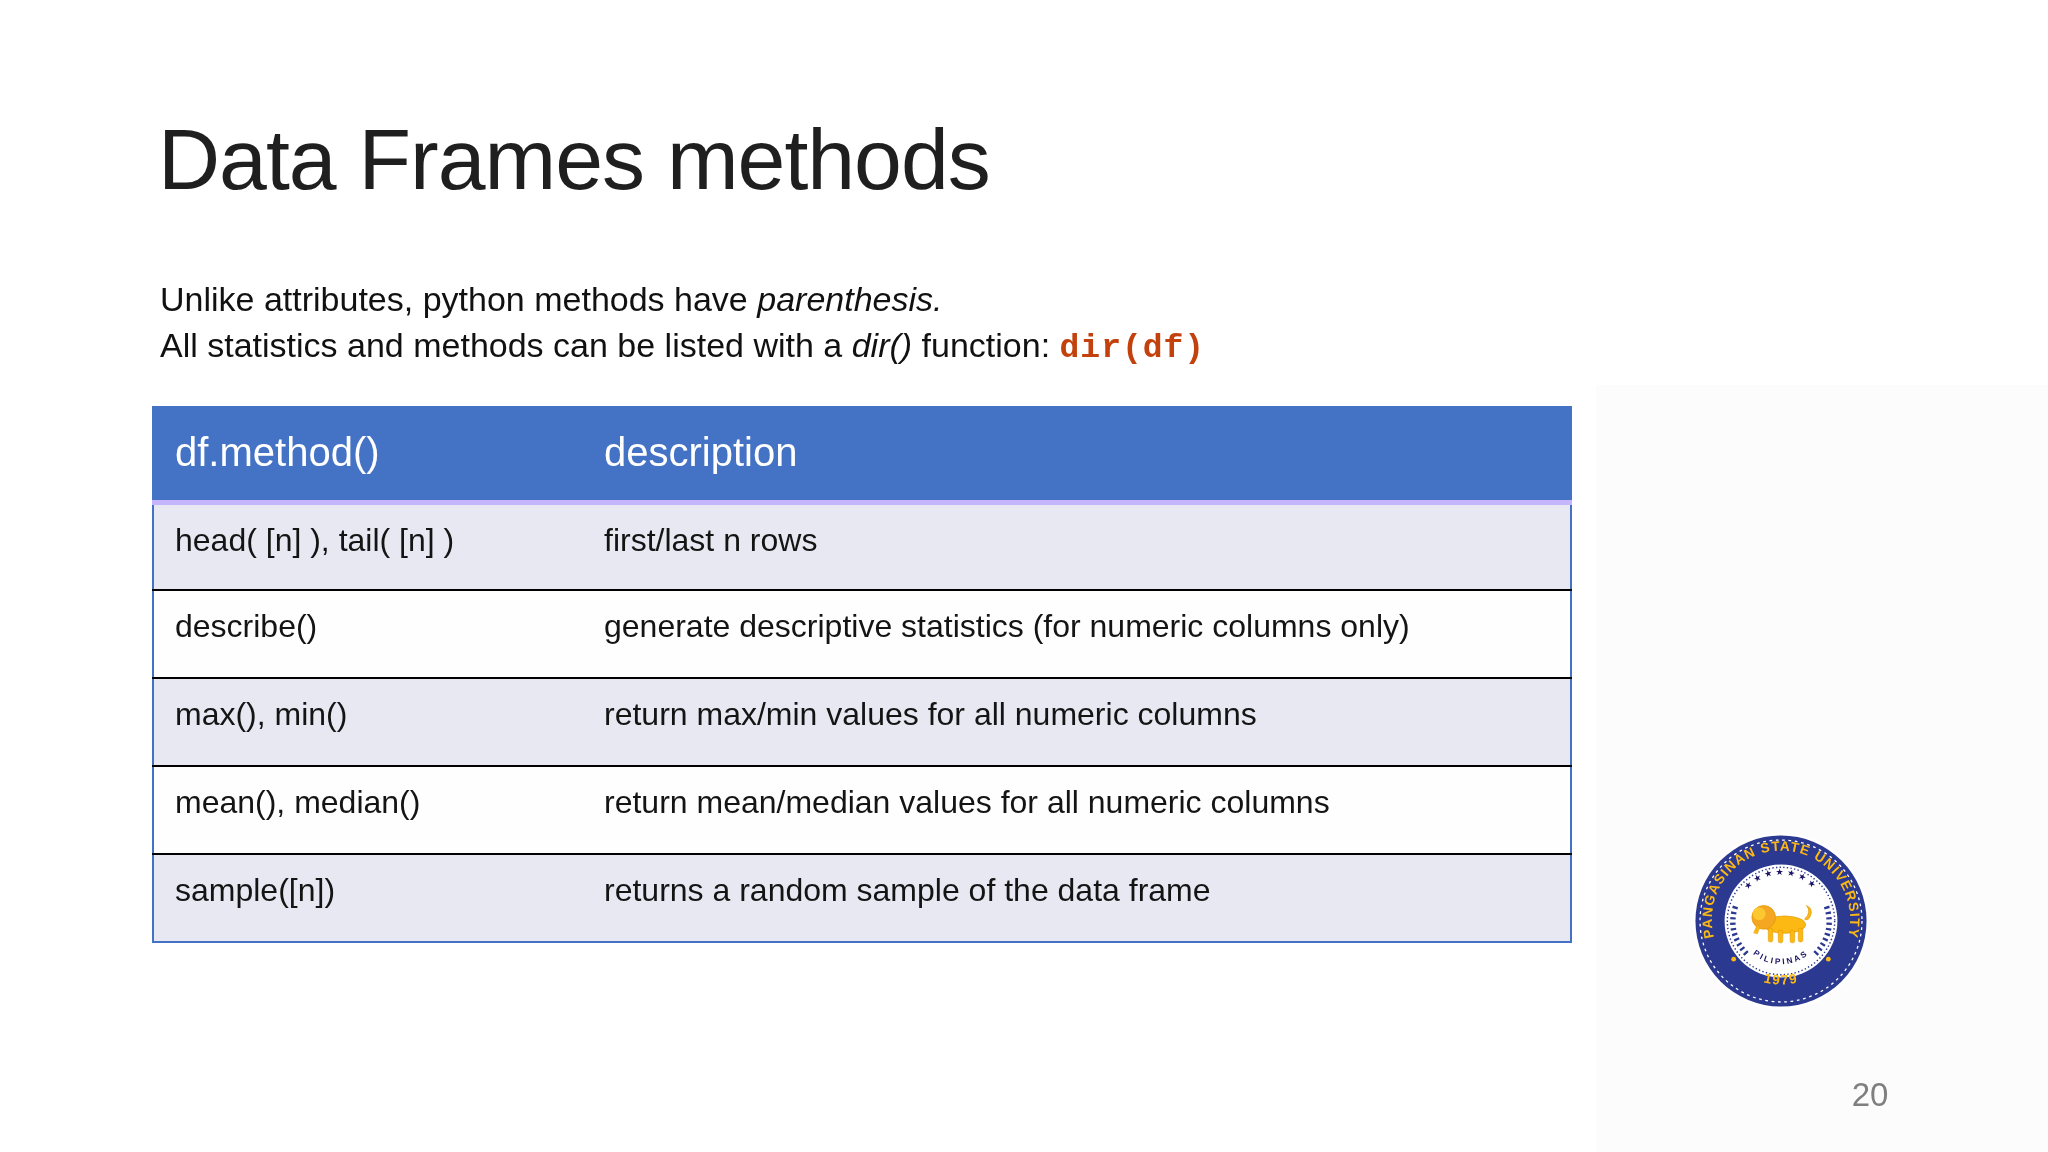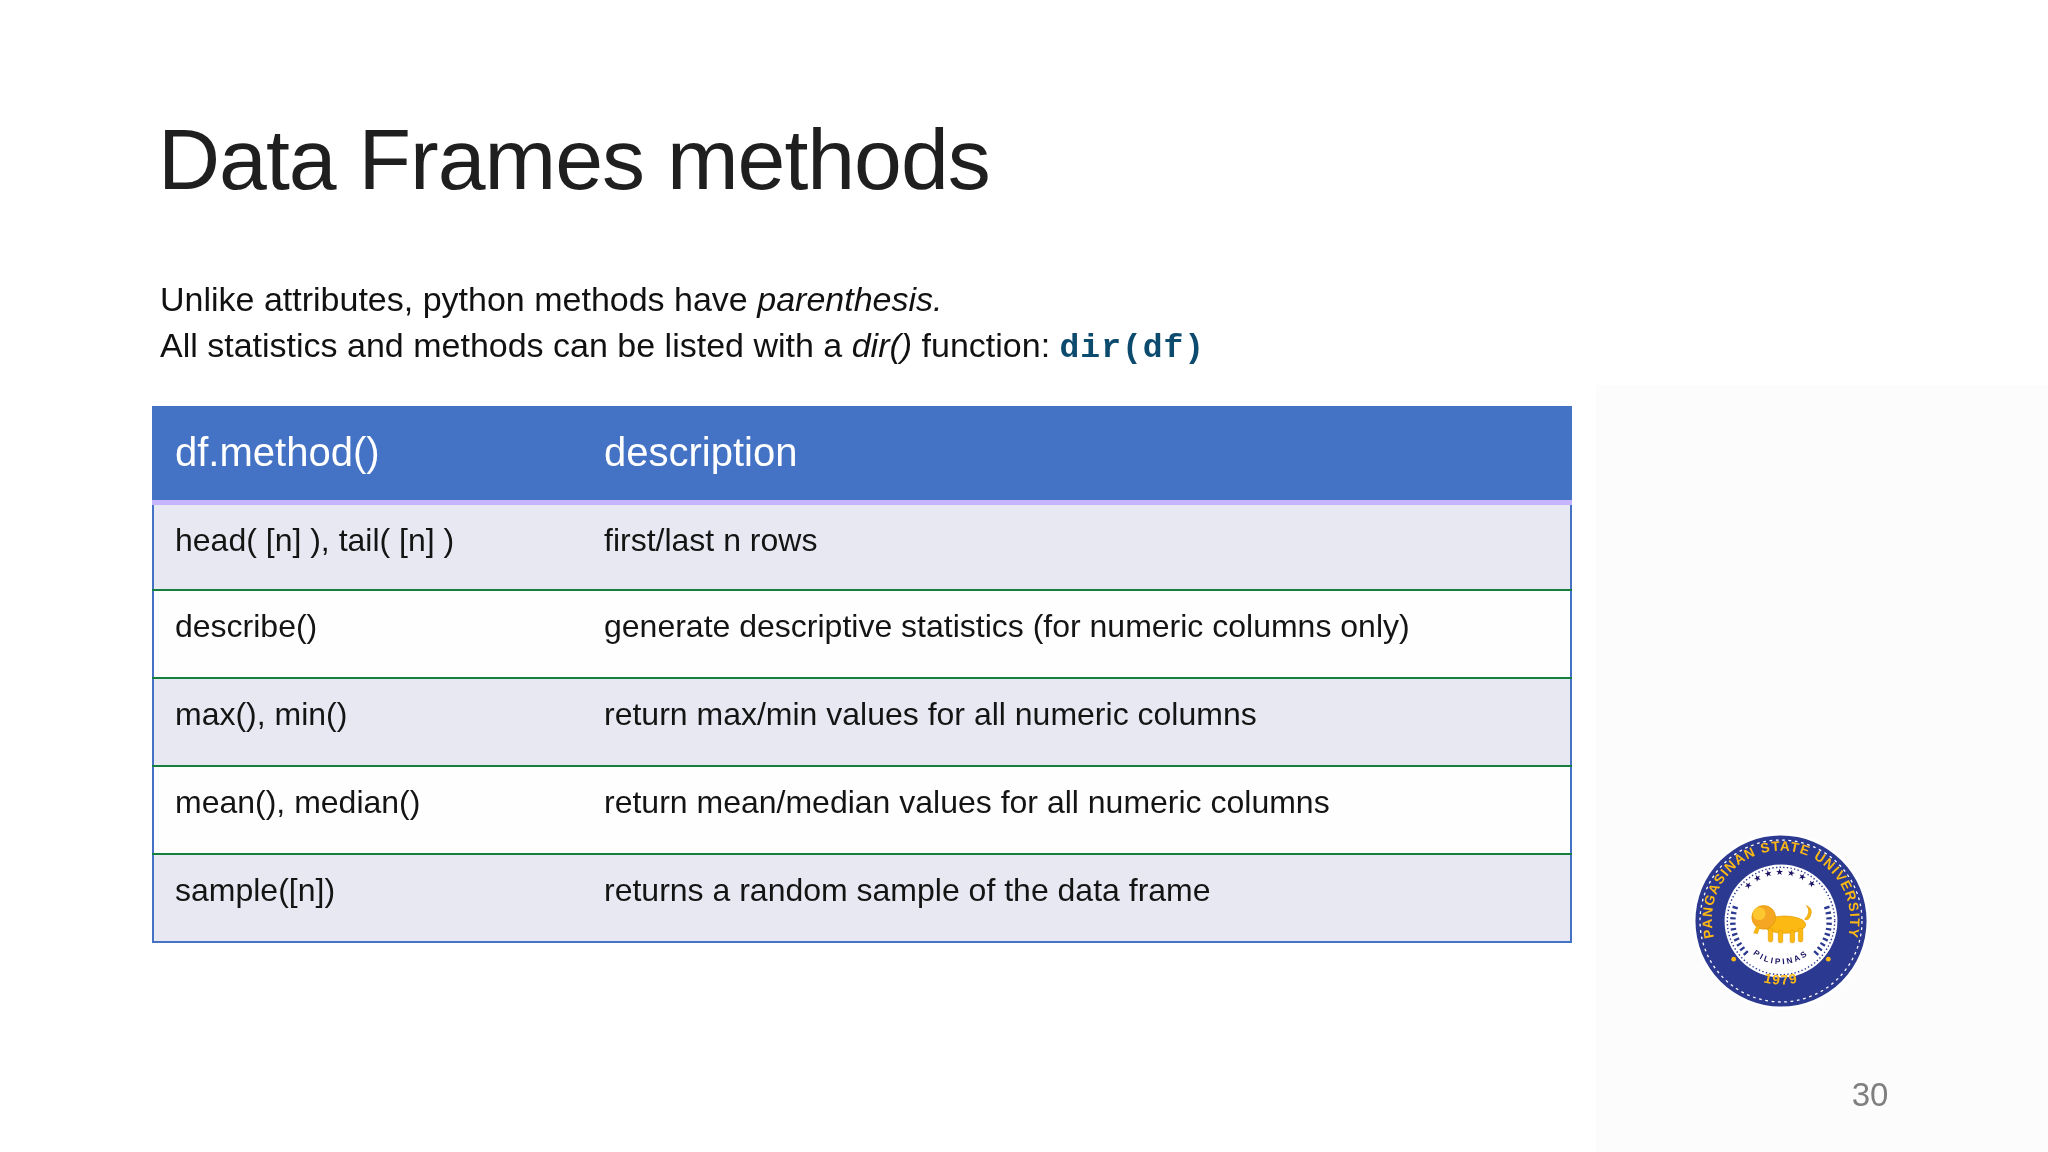--- a/index.html
+++ b/index.html
@@ -37,21 +37,21 @@
     font-size: 34px;
     line-height: 46px;
     color: #111111;
     white-space: nowrap;
   }
   .intro .it { font-style: italic; }
   .intro .code {
     font-family: "Liberation Mono", monospace;
     font-weight: bold;
     font-size: 33px;
-    color: #0c4a6e;
+    color: #c2410c;
     letter-spacing: 1px;
   }
 
   table.methods {
     position: absolute;
     left: 152px; top: 406px;
     width: 1420px;
     border-collapse: collapse;
     table-layout: fixed;
     border: 2px solid #4472C4;
@@ -68,21 +68,21 @@
     border-bottom: 5px solid #c4b5fd;
   }
   table.methods td {
     font-size: 32px;
     color: #141414;
     text-align: left;
     vertical-align: top;
     height: 88px;
     padding-top: 17px;
   }
-  table.methods tbody tr + tr td { border-top: 2px solid #15803d; }
+  table.methods tbody tr + tr td { border-top: 2px solid #000000; }
   table.methods tbody tr:nth-child(odd) { background: #E7E8F2; }
   table.methods tbody tr:nth-child(even) { background: #fefefe; }
   table.methods th:first-child, table.methods td:first-child { padding-left: 21px; }
   table.methods th:last-child, table.methods td:last-child { padding-left: 14px; }
 
   .logo {
     position: absolute;
     left: 1690px; top: 830px;
     width: 182px; height: 182px;
   }
@@ -186,15 +186,15 @@
       <textPath href="#pilipinasPath" startOffset="50%" text-anchor="middle">PILIPINAS</textPath>
     </text>
 
     <text font-size="15" font-weight="bold" fill="#FDB913" letter-spacing="1.5" font-family="Liberation Sans, sans-serif">
       <textPath href="#ringBottomPath" startOffset="50%" text-anchor="middle">1979</textPath>
     </text>
     <circle cx="48" cy="142" r="2.6" fill="#FDB913"></circle>
     <circle cx="152" cy="142" r="2.6" fill="#FDB913"></circle>
   </svg>
 
-  <div class="page-number">30</div>
+  <div class="page-number">20</div>
 
 </div>
 
 </body></html>

